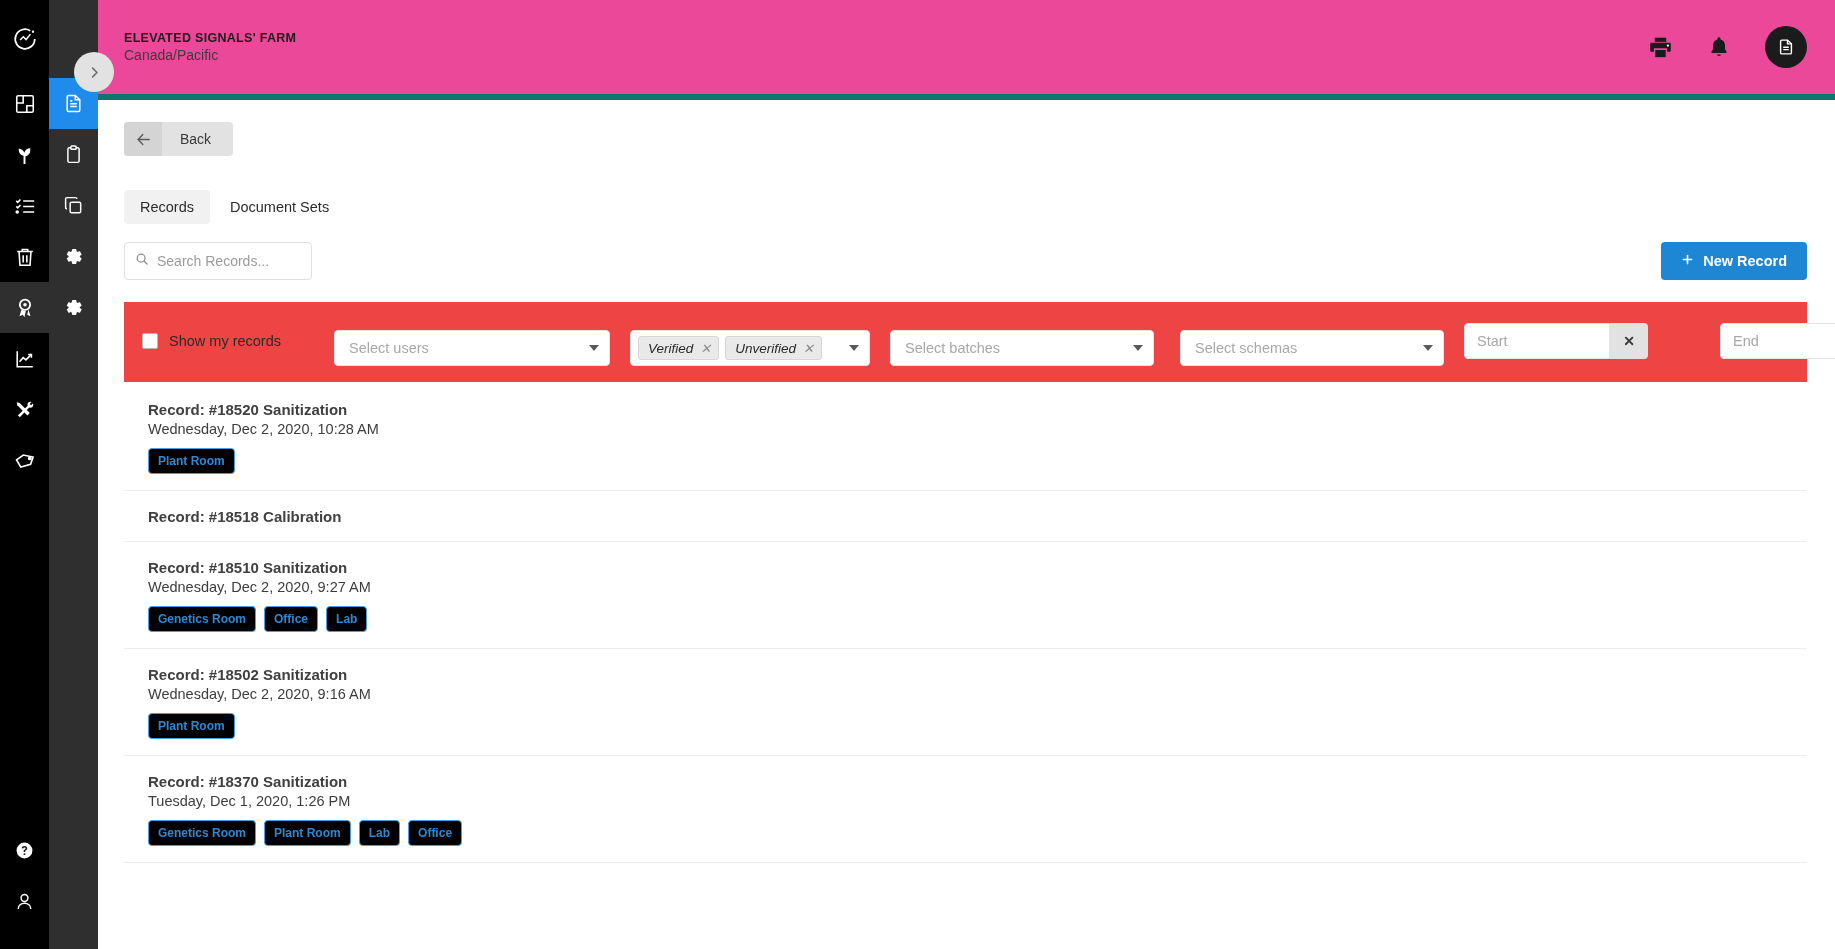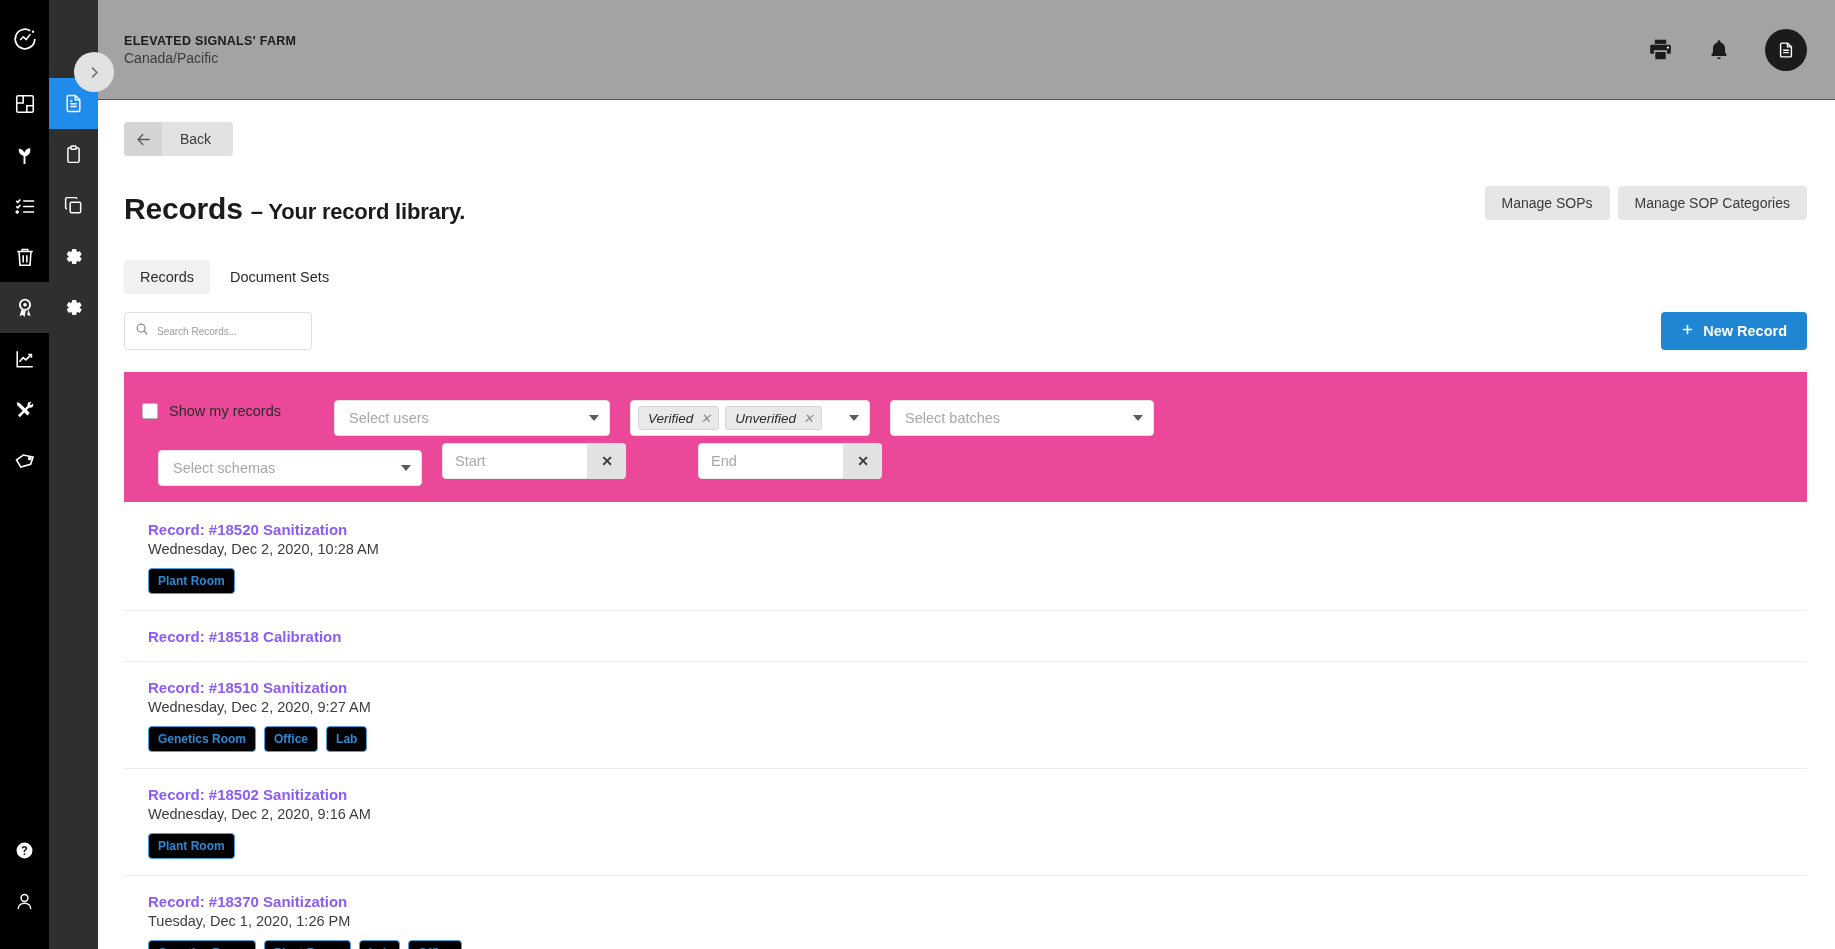--- a/index.html
+++ b/index.html
@@ -55,22 +55,22 @@
     display: flex; flex-direction: column;
     overflow: hidden;
     position: relative;
   }
 
   .topbar {
     height: 100px;
     flex: 0 0 100px;
     display: flex; align-items: center;
     padding: 0 28px 0 26px;
-    border-bottom: 1px solid #0f766e;
-    background: #a3a3a3;
+    border-bottom: 6px solid #0f766e;
+    background: #ec4899;
   }
   .org-block { display: flex; flex-direction: column; gap: 2px; }
   .org-name {
     font-size: 12.5px; font-weight: bold; letter-spacing: .3px;
     color: #1b1b1b; text-transform: uppercase;
   }
   .org-tz { font-size: 14px; color: #3d3d3d; }
   .topbar-spacer { flex: 1 1 auto; }
   .topbar-icons { display: flex; align-items: center; gap: 34px; }
   .topbar-icon { cursor: pointer; display: flex; align-items: center; justify-content: center; }
@@ -128,39 +128,39 @@
     margin-top: 18px;
   }
   .search-box {
     width: 188px; height: 38px;
     border: 1px solid #e0e0e0; border-radius: 4px;
     display: flex; align-items: center; gap: 8px;
     padding: 0 10px; background: #fff;
   }
   .search-box input {
     border: none; outline: none; flex: 1 1 auto;
-    font-size: 10px; color: #6d28d9; font-family: inherit;
+    font-size: 14px; color: #6d28d9; font-family: inherit;
     background: transparent;
   }
   .search-box input::placeholder { color: #9b9b9b; }
   .primary-btn {
     background: #1f86d4; border: none; border-radius: 4px;
     height: 38px; padding: 0 20px; color: #fff;
     font-size: 14.5px; font-weight: bold; cursor: pointer;
     display: flex; align-items: center; gap: 9px;
     font-family: inherit;
     margin-left: 38px;
   }
 
   
   .filters {
     margin-top: 22px;
-    background: #ec4899;
+    background: #ef4444;
     padding: 14px 18px 16px 18px;
-    display: flex; flex-direction: column; 
+    display: flex; flex-direction: row; gap: 10px;
   }
   .filter-row { display: flex; align-items: center; gap: 20px; }
   .chk-wrap { display: flex; align-items: center; gap: 11px; width: 172px; }
   .chk {
     width: 16px; height: 16px; border: 1px solid #b9b9b9;
     background: #fff; border-radius: 2px; cursor: pointer;
   }
   .chk-label { font-size: 14.5px; color: #2b2b2b; }
 
   .select {
@@ -215,21 +215,21 @@
   }
 
   
   .record-list { padding-bottom: 4px; }
   .record {
     border-bottom: 1px solid #ededed;
     padding: 17px 0 16px 24px;
     cursor: pointer;
   }
   .record:first-child { padding-top: 19px; }
-  .rec-title { font-size: 15px; font-weight: bold; color: #8b5cf6; }
+  .rec-title { font-size: 15px; font-weight: bold; color: #404040; }
   .rec-date { font-size: 14.5px; color: #3d3d3d; margin-top: 3px; }
   .rec-tags { display: flex; gap: 8px; margin-top: 11px; }
   .tag {
     border: 1px solid #4a9fe0; border-radius: 4px;
     color: #2d88d4; font-size: 12px; font-weight: bold;
     padding: 5px 9px; background: #000000; cursor: pointer;
   }
 </style>
 </head>
 <body>
@@ -409,30 +409,20 @@
           <span class="ico">
             <svg width="17" height="17" viewBox="0 0 24 24" fill="none" stroke="#5a5a5a" stroke-width="1.9" stroke-linecap="round" stroke-linejoin="round">
               <line x1="20" y1="12" x2="4.5" y2="12"></line>
               <polyline points="11,5 4.5,12 11,19"></polyline>
             </svg>
           </span>
           <span class="lbl">Back</span>
         </button>
       </div>
 
-      <div class="title-row">
-        <h1 class="page-title">
-          <span>Records</span>
-          <span class="sub">– Your record library.</span>
-        </h1>
-        <div class="title-actions">
-          <button class="ghost-btn">Manage SOPs</button>
-          <button class="ghost-btn">Manage SOP Categories</button>
-        </div>
-      </div>
 
       <div class="tabs">
         <button class="tab active">Records</button>
         <button class="tab">Document Sets</button>
       </div>
 
       <div class="search-row">
         <div class="search-box">
           <span>
             <svg width="14" height="14" viewBox="0 0 24 24" fill="none" stroke="#8d8d8d" stroke-width="2.2">

